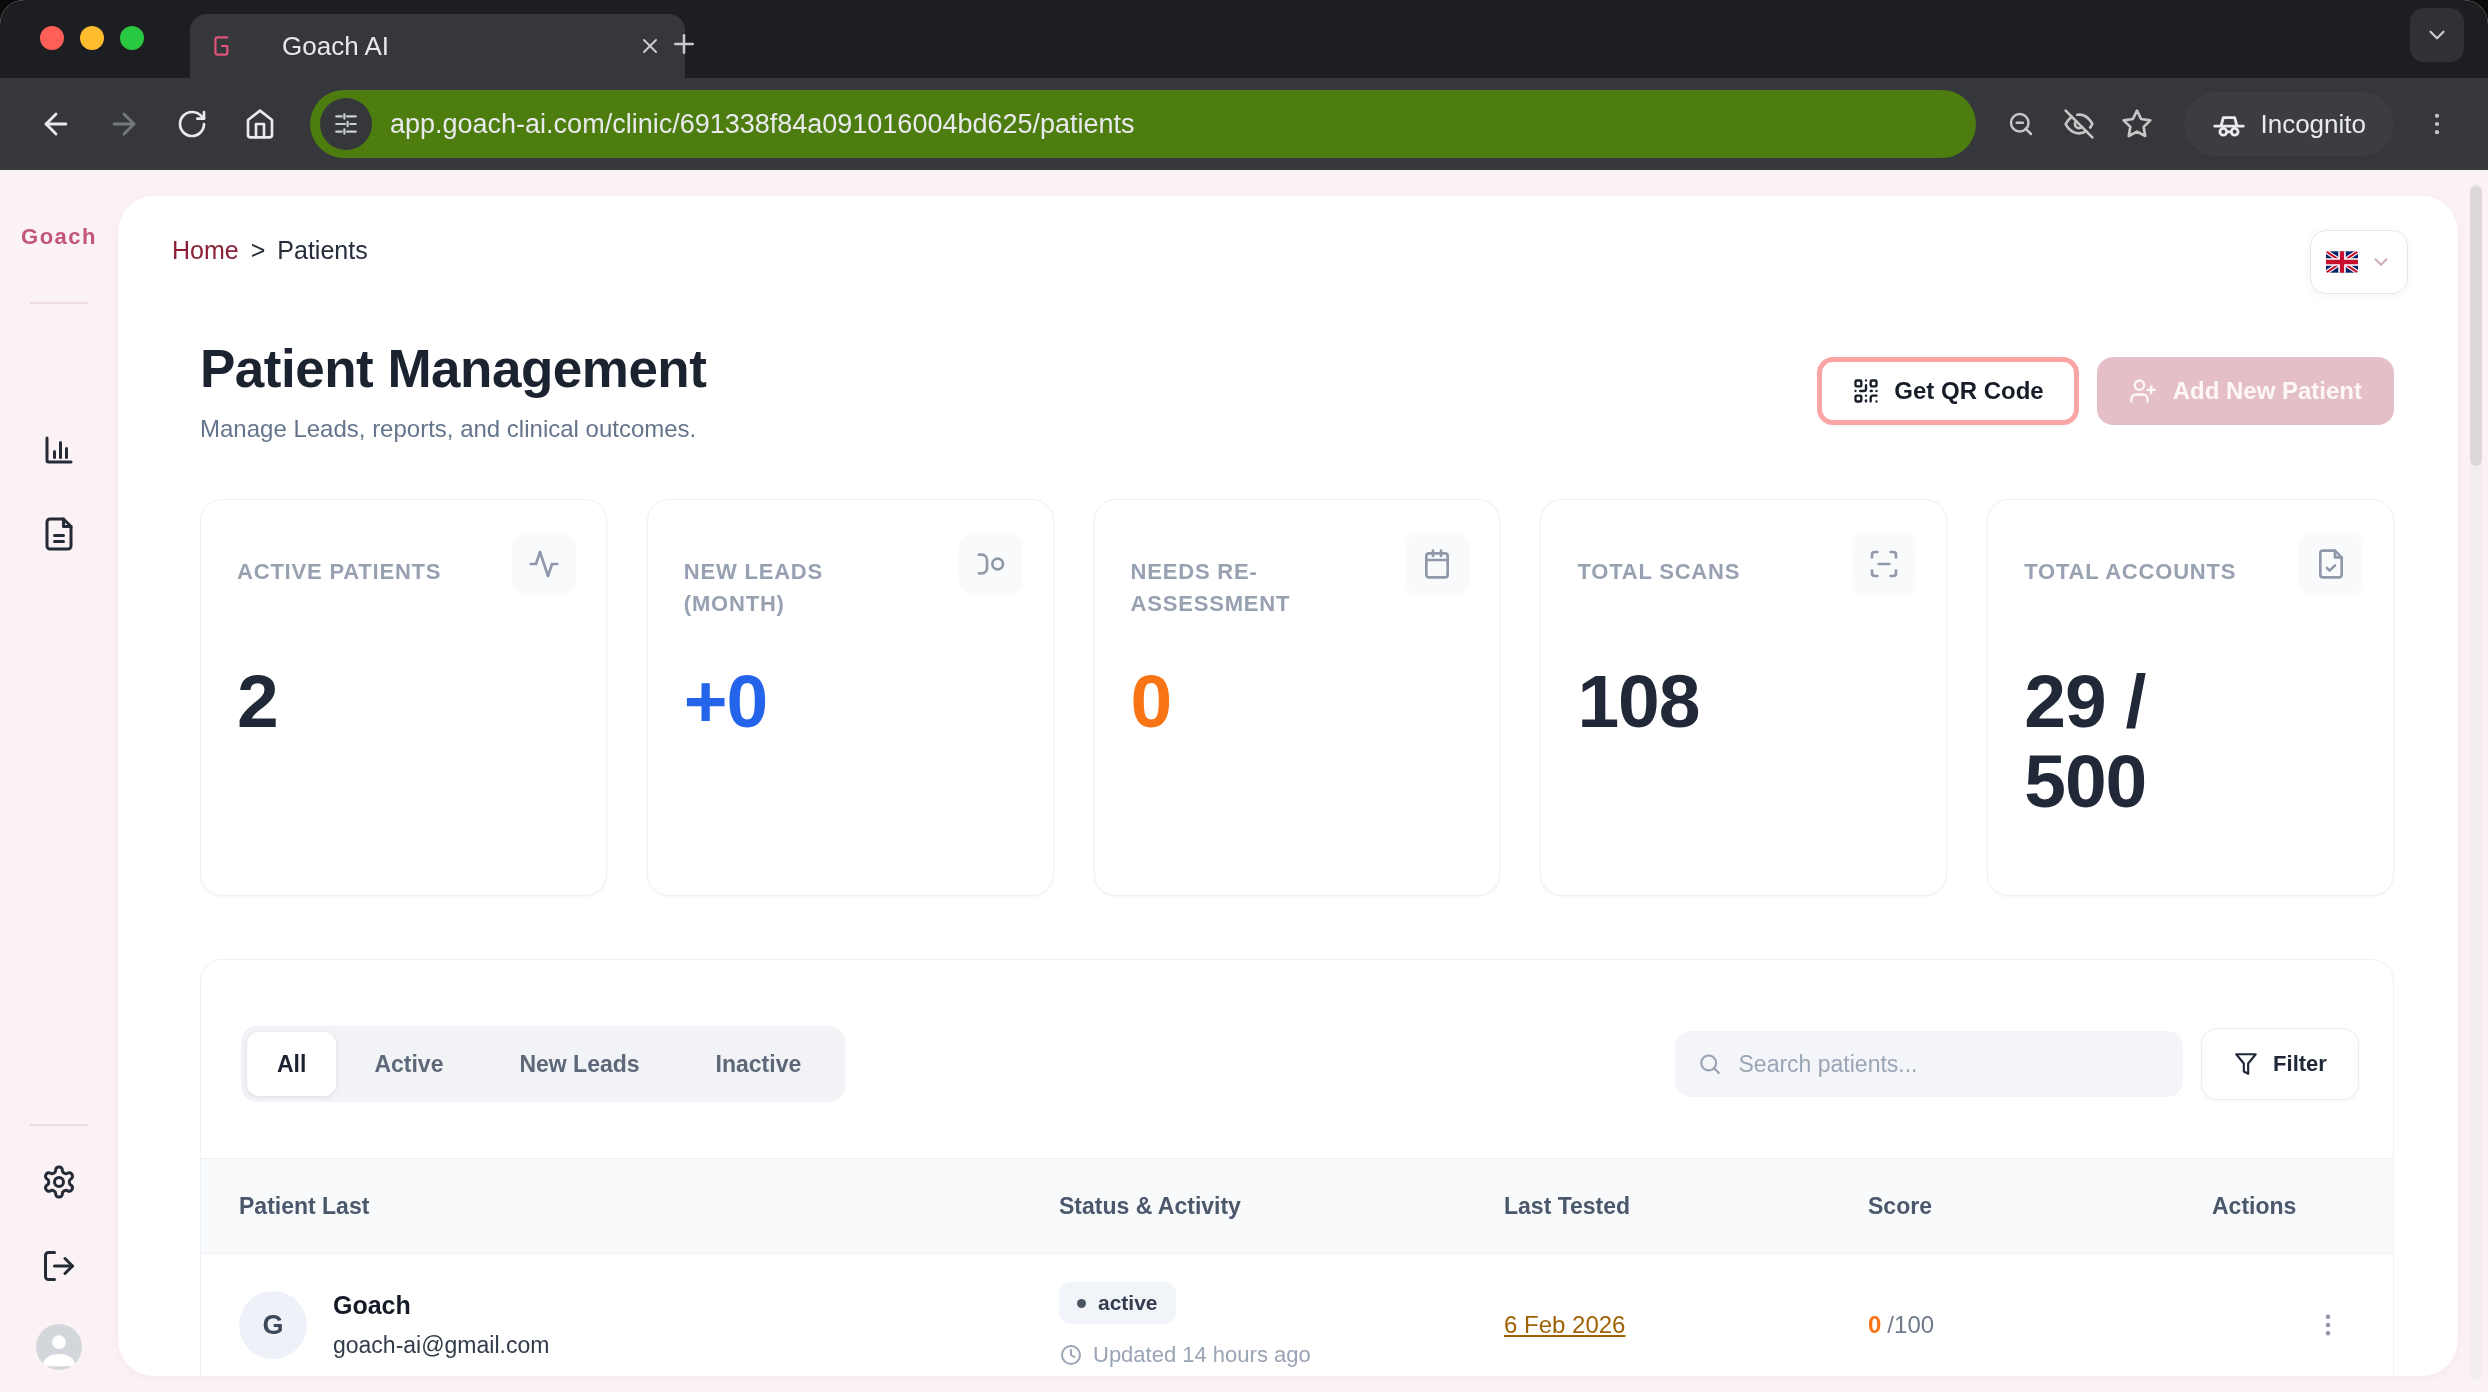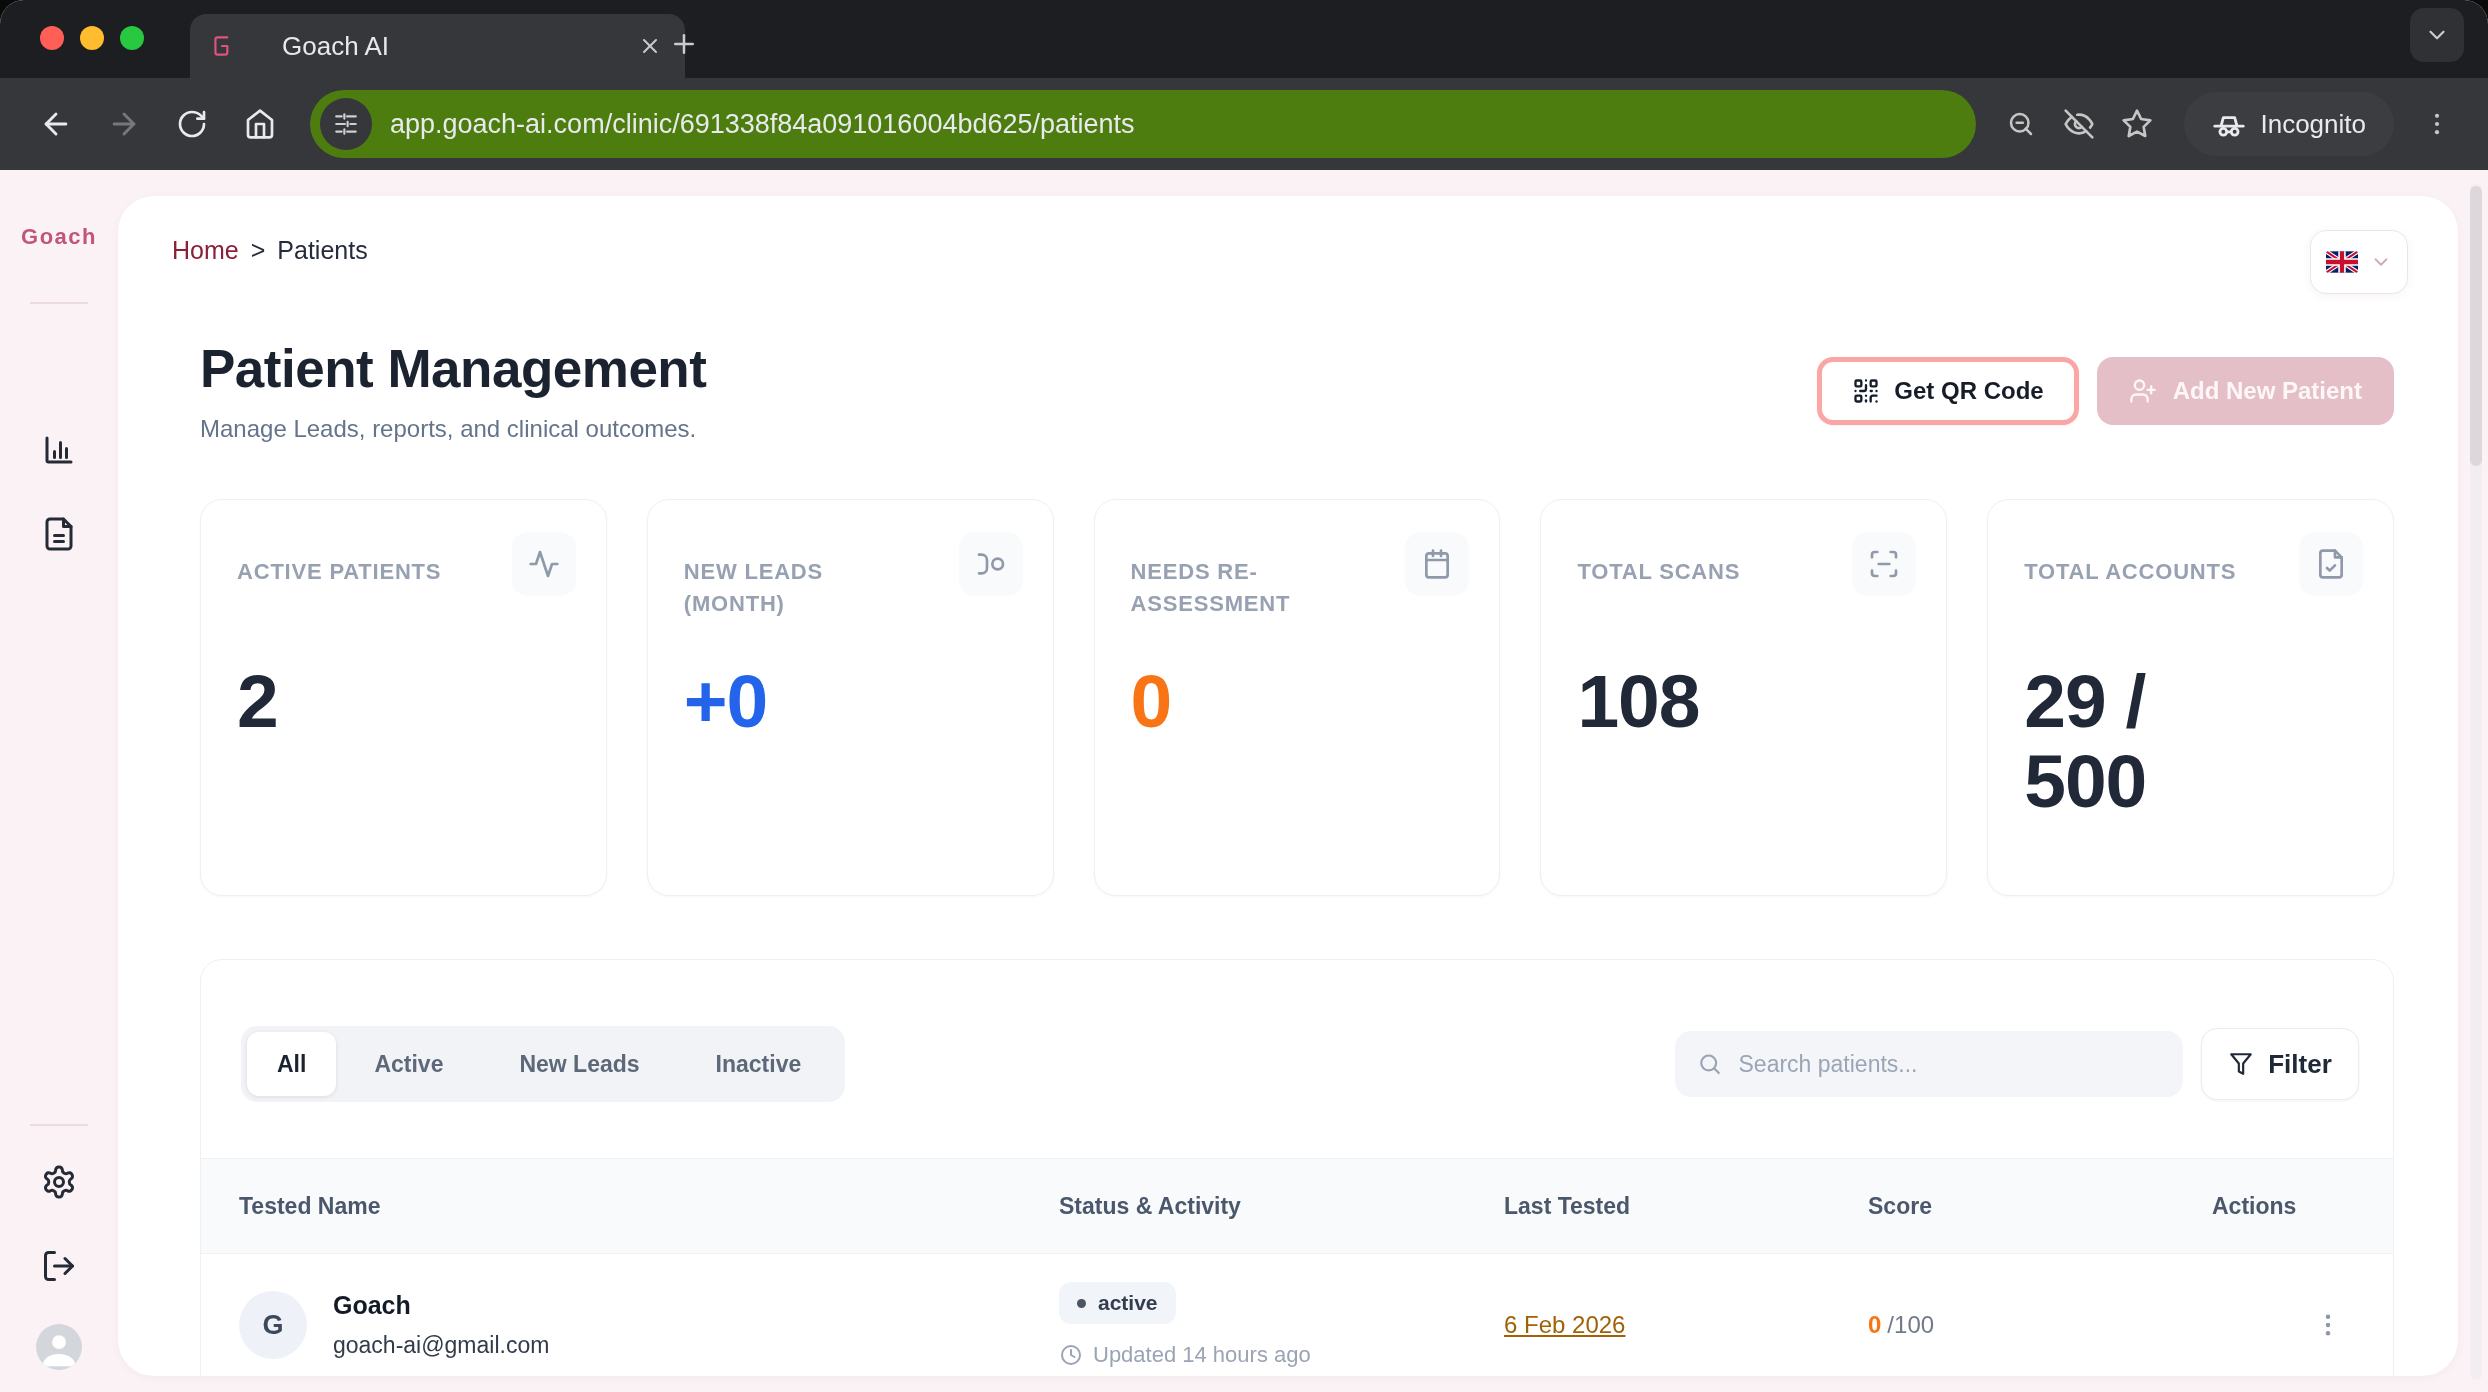--- a/index.html
+++ b/index.html
@@ -90,21 +90,21 @@
   .seg-item { height:64px; padding:0 38px; display:flex; align-items:center; font-size:23px; font-weight:bold;
               color:#5d6878; border-radius:12px; }
   .seg-item.on { background:#fff; color:#1b2330; padding:0 30px; box-shadow:0 1px 4px rgba(16,24,40,0.10); }
   .tc-right { display:flex; gap:18px; align-items:center; }
   .search { width:508px; height:66px; background:#f3f5f9; border-radius:16px; display:flex; align-items:center;
             padding:0 22px; gap:16px; color:#98a3b3; }
   .search input { border:0; outline:0; background:transparent; font-size:23px; color:#15803d; width:100%;
                   font-family:"Liberation Sans", sans-serif; }
   .search input::placeholder { color:#9aa5b5; }
   .btn-filter { width:158px; height:72px; background:#fff; border:1px solid #e9ecf1; border-radius:16px;
-                display:flex; align-items:center; justify-content:center; gap:14px; font-size:26px;
+                display:flex; align-items:center; justify-content:center; gap:14px; font-size:22px;
                 font-weight:bold; color:#202938; box-shadow:0 1px 3px rgba(16,24,40,0.05); }
 
   .tgrid { display:grid; grid-template-columns:820px 445px 364px 344px 1fr; align-items:center; padding:0 38px; }
   .thead { margin-top:56px; height:96px; background:#f8fafb; border-top:1px solid #eff2f5;
            border-bottom:1px solid #eff2f5; font-size:23px; font-weight:bold; color:#4b576b; }
   .trow { padding-top:28px; padding-bottom:30px; }
   .pcell { display:flex; align-items:center; gap:26px; }
   .avatar { width:68px; height:68px; border-radius:50%; background:#eef2f8; color:#3c485c; font-size:27px;
             font-weight:bold; display:flex; align-items:center; justify-content:center; flex:none; }
   .pname { font-size:25px; font-weight:bold; color:#141b27; }
@@ -426,21 +426,21 @@
             <div class="btn-filter">
               <svg class="ic" width="26" height="26" viewBox="0 0 24 24">
                   <polygon points="21 3 3 3 10 11.5 10 19 14 21 14 11.5 21 3"></polygon>
                 </svg>
               <span>Filter</span>
             </div>
           </div>
         </div>
 
         <div class="tgrid thead">
-          <div>Tested Name</div>
+          <div>Patient Last</div>
           <div>Status &amp; Activity</div>
           <div>Last Tested</div>
           <div>Score</div>
           <div>Actions</div>
         </div>
 
         <div class="tgrid trow">
           <div class="pcell">
             <div class="avatar">G</div>
             <div>

